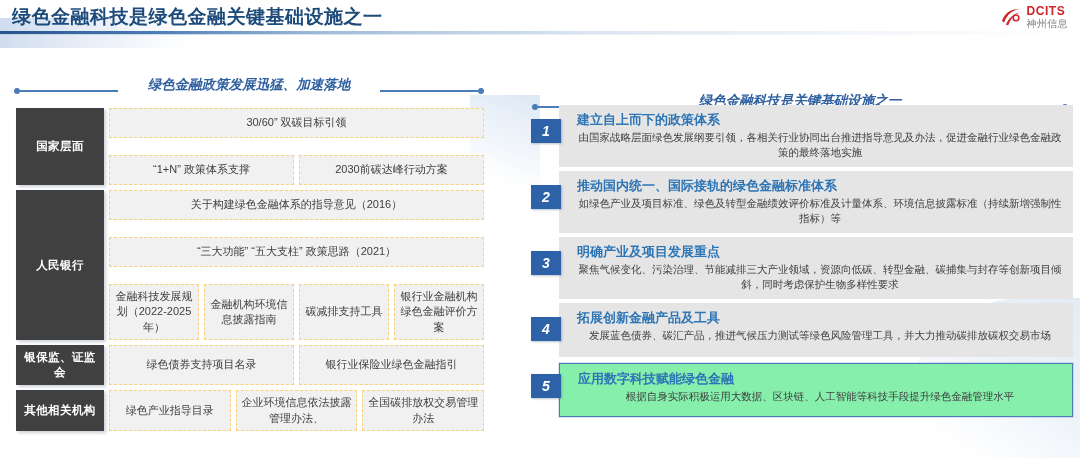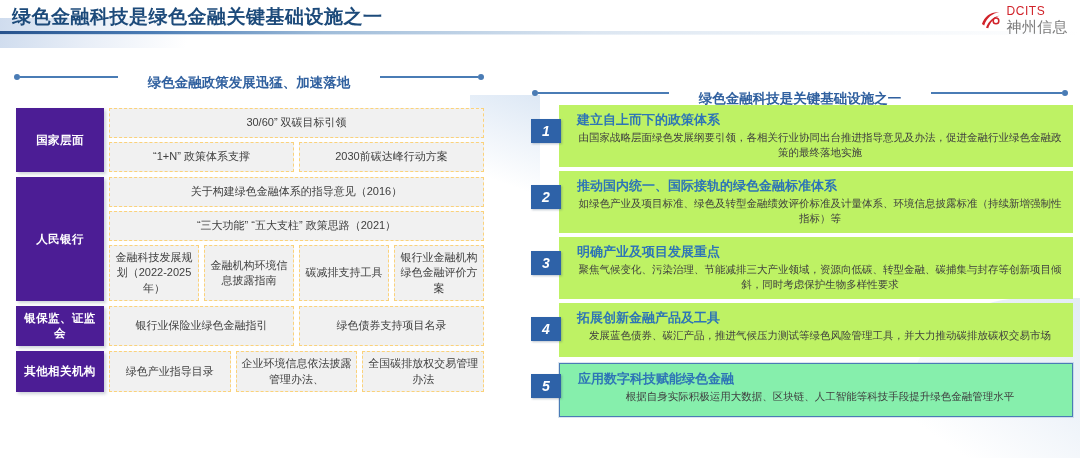--- a/index.html
+++ b/index.html
@@ -69,35 +69,36 @@
   .logo {
     position: absolute;
     right: 12px; top: 5px;
     display: flex;
     align-items: center;
     gap: 4px;
   }
   .logo-mark { width: 22px; height: 20px; display: block; }
   .logo-txt { display: flex; flex-direction: column; line-height: 1; }
   .logo-en {
-    font-size: 12px; font-weight: normal; color: #d1232a;
+    font-size: 12px; font-weight: bold; color: #d1232a;
     letter-spacing: 0.6px;
   }
   .logo-cn {
-    font-size: 15px; color: #7c7c7c; letter-spacing: 0.4px;
+    font-size: 10px; color: #7c7c7c; letter-spacing: 0.4px;
     margin-top: 2px;
   }
 
   
   .sec-head {
     position: absolute;
     display: flex;
-    align-items: flex-start;
+    align-items: flex-end;
     gap: 16px;
     height: 20px;
+    font-style: italic;
   }
   .sec-head .cap {
     font-size: 13.5px;
     font-weight: bold;
     color: #30609f;
     white-space: nowrap;
     padding: 0 14px;
   }
   .deco {
     display: flex; align-items: center;
@@ -125,36 +126,36 @@
     position: absolute;
     left: 16px; top: 108px;
     width: 468px;
     display: flex;
     flex-direction: column;
     gap: 5px;
   }
   .mrow { display: flex; gap: 5px; align-items: stretch; }
   .rowlabel {
     flex: 0 0 88px;
-    background: #4c1d95;
+    background: #404040;
     color: #ffffff;
     font-size: 11.5px;
     font-weight: bold;
     display: flex; align-items: center; justify-content: center;
     text-align: center;
     line-height: 1.3;
     padding: 2px 4px;
     box-shadow: 2px 2px 3px rgba(90,110,130,0.30);
     letter-spacing: 0.4px;
   }
   .rowbody {
     flex: 1 1 auto;
     display: flex;
     flex-direction: column;
-    gap: 4px;
+    gap: 17px;
   }
   .subrow { display: flex; gap: 5px; }
   .cell {
     background: #f1f1f1;
     border: 1px dashed #fbd27a;
     color: #404040;
     font-size: 11px;
     line-height: 1.4;
     display: flex; align-items: center; justify-content: center;
     text-align: center;
@@ -177,21 +178,21 @@
   }
   .ritem {
     position: relative;
     display: flex;
     align-items: flex-start;
     min-height: 56px;
     padding: 0 0 0 0;
   }
   .ritem .panel {
     margin-left: 28px;
-    background: #bef264;
+    background: #e5e5e5;
     flex: 1 1 auto;
     padding: 6px 10px 7px 18px;
     min-height: 54px;
   }
   .ritem.hl .panel {
     background: #86efac;
     border: 1.5px solid #4a7cb5;
     box-shadow: 0 0 0 1px rgba(74,124,181,0.2);
   }
   .badge {
@@ -301,22 +302,22 @@
           <div class="cell h-quad">碳减排支持工具</div>
           <div class="cell h-quad">银行业金融机构绿色金融评价方案</div>
         </div>
       </div>
     </div>
 
     <div class="mrow">
       <div class="rowlabel">银保监、证监会</div>
       <div class="rowbody">
         <div class="subrow">
+          <div class="cell h-sm">绿色债券支持项目名录</div>
           <div class="cell h-sm">银行业保险业绿色金融指引</div>
-          <div class="cell h-sm">绿色债券支持项目名录</div>
         </div>
       </div>
     </div>
 
     <div class="mrow">
       <div class="rowlabel">其他相关机构</div>
       <div class="rowbody">
         <div class="subrow">
           <div class="cell h-sm">绿色产业指导目录</div>
           <div class="cell h-sm">企业环境信息依法披露管理办法、</div>

